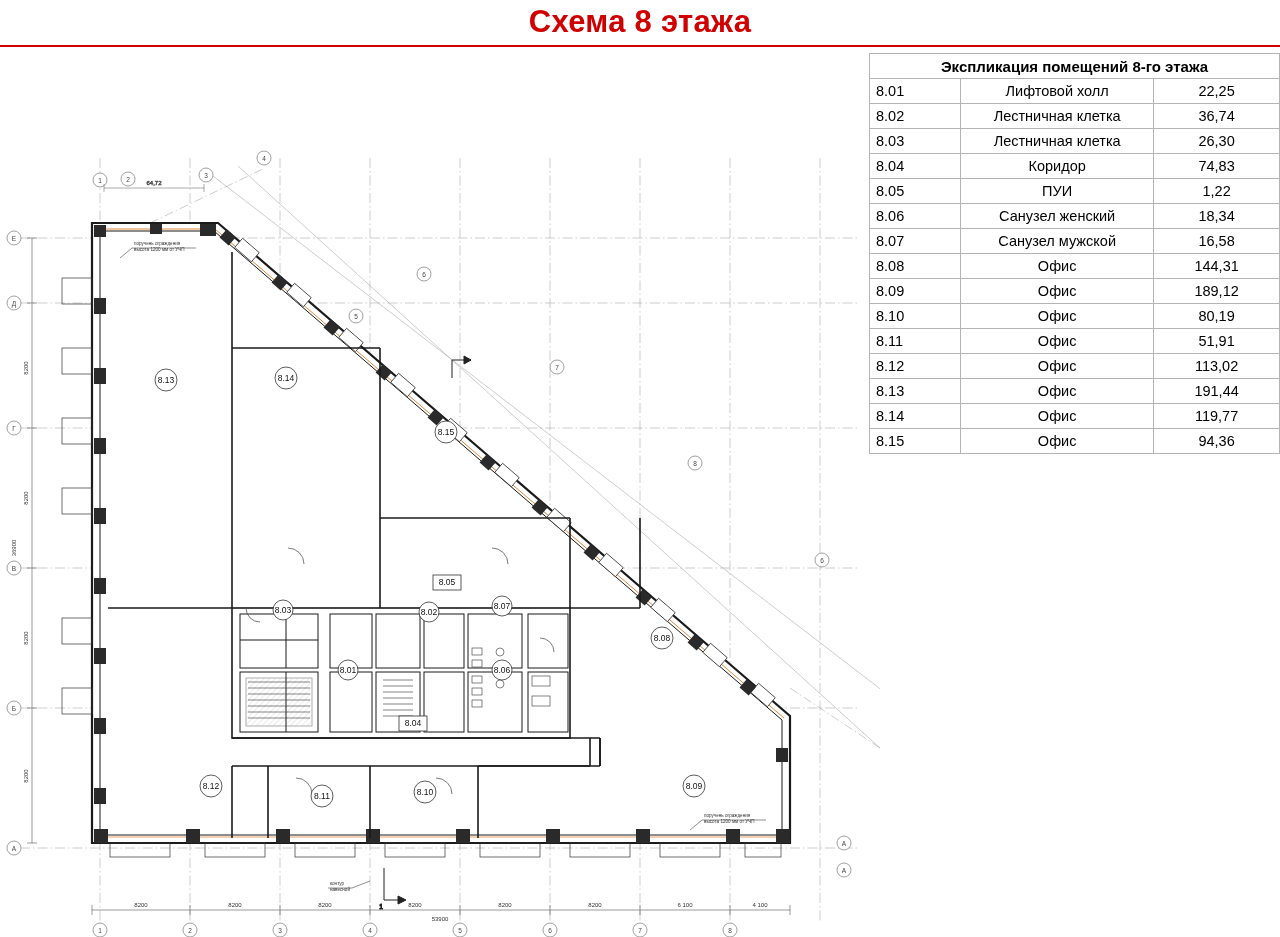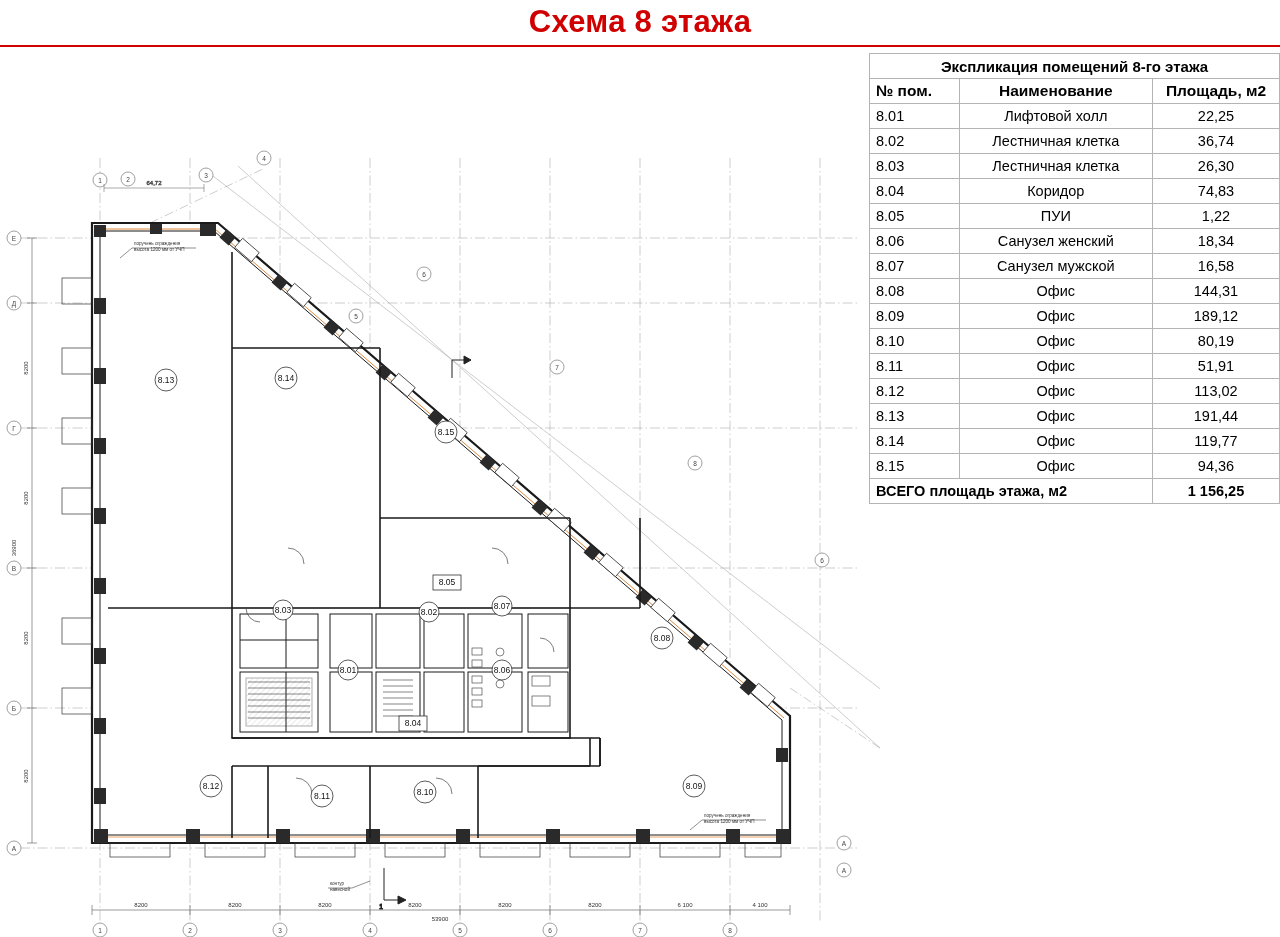--- a/index.html
+++ b/index.html
@@ -580,25 +580,20 @@
     <text class="dimtext" x="154" y="137">64,72</text>
   </g>
 </svg>
 </div>
 
 <table id="explication">
   <tbody>
     <tr>
       <td class="caption-cell" colspan="3">Экспликация помещений 8-го этажа</td>
     </tr>
-    <tr>
-      <td class="hdr c-num">№ пом.</td>
-      <td class="hdr c-name">Наименование</td>
-      <td class="hdr c-area">Площадь, м2</td>
-    </tr>
 
     <tr>
         <td class="c-num">8.01</td>
         <td class="c-name">Лифтовой холл</td>
         <td class="c-area">22,25</td>
       </tr>
     <tr>
         <td class="c-num">8.02</td>
         <td class="c-name">Лестничная клетка</td>
         <td class="c-area">36,74</td>
@@ -662,18 +657,14 @@
         <td class="c-num">8.14</td>
         <td class="c-name">Офис</td>
         <td class="c-area">119,77</td>
       </tr>
     <tr>
         <td class="c-num">8.15</td>
         <td class="c-name">Офис</td>
         <td class="c-area">94,36</td>
       </tr>
 
-    <tr>
-      <td class="total-label" colspan="2">ВСЕГО площадь этажа, м2</td>
-      <td class="total-value">1 156,25</td>
-    </tr>
   </tbody>
 </table>
 
 </body></html>

